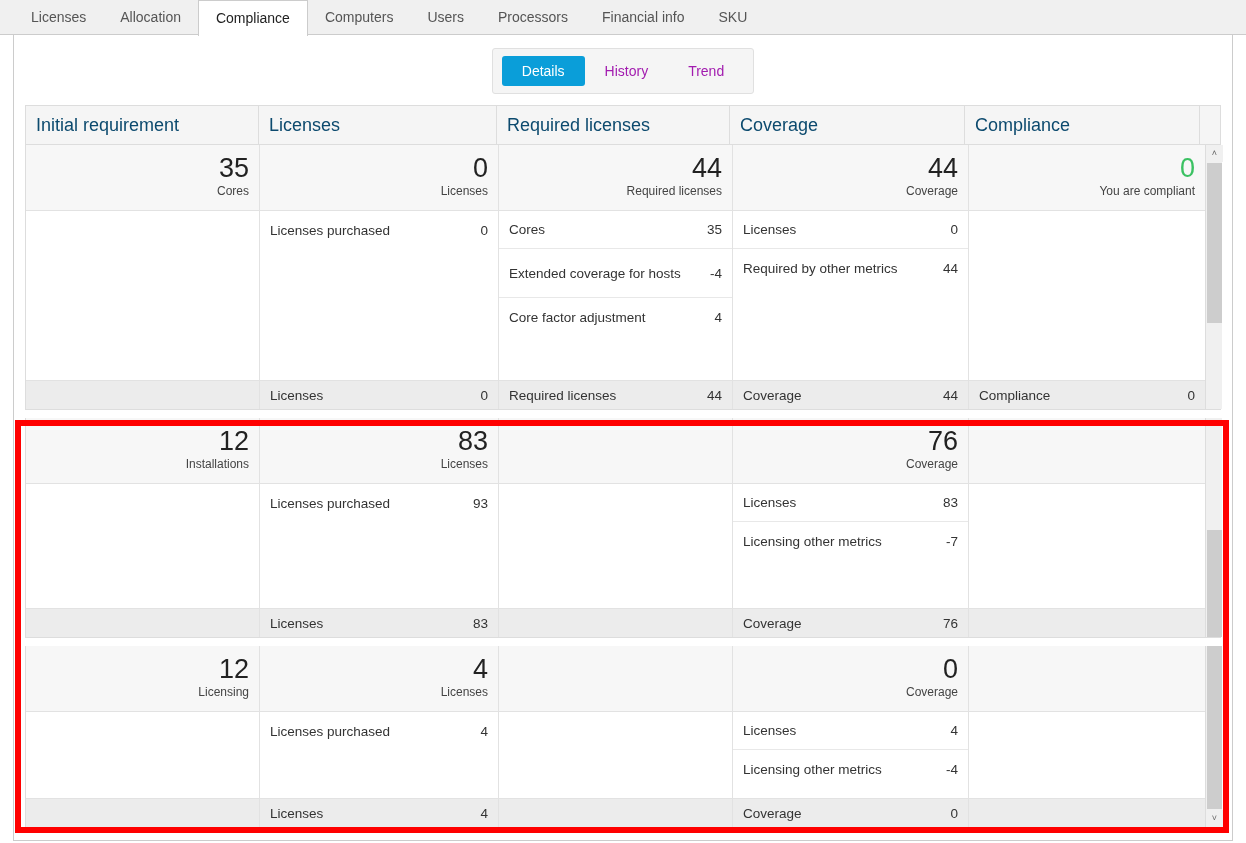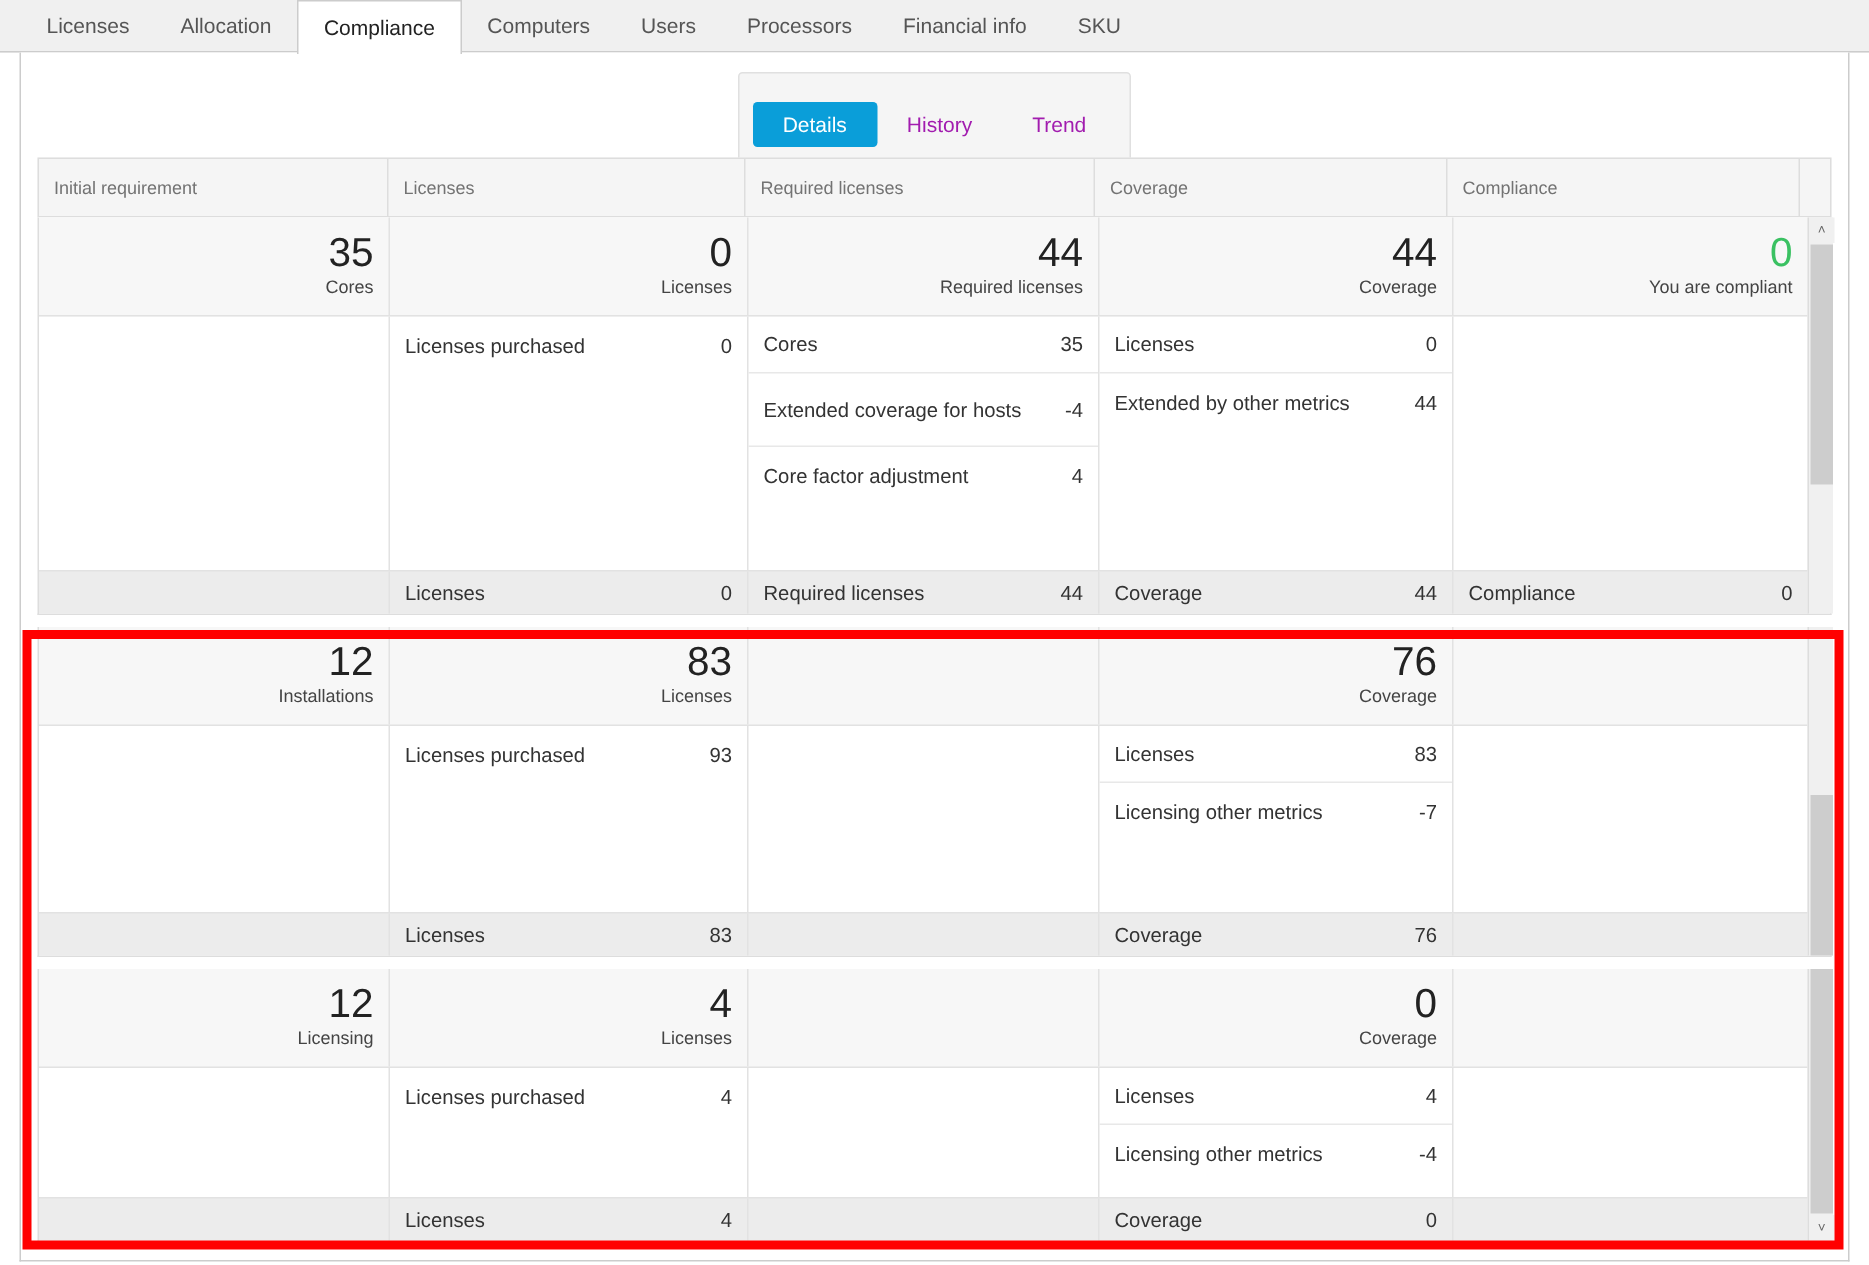--- a/index.html
+++ b/index.html
@@ -64,21 +64,21 @@
   .subtabs-wrap {
     position: absolute; left: 0; top: 13px;
     width: 1218px;
     display: flex; justify-content: center;
   }
   .subtabs {
     display: flex;
     background: #f5f5f5;
     border: 1px solid #e0e0e0;
     border-radius: 3px;
-    padding: 19px 9px;
+    padding: 7px 9px;
   }
   .subtab {
     font-size: 14px;
     color: #a21caf;
     padding: 7px 20px;
     border-radius: 3px;
     cursor: pointer;
     white-space: nowrap;
   }
   .subtab.active {
@@ -110,22 +110,22 @@
   .header {
     height: 40px;
     background: #f5f5f5;
     border: 1px solid #dddddd;
     border-bottom: 1px solid #dddddd;
     display: flex;
   }
   .header .cell {
     display: flex; align-items: center;
     padding: 0 10px;
-    font-size: 12px;
-    color: #737373;
+    font-size: 18px;
+    color: #0c4a6e;
     border-right: 1px solid #dddddd;
   }
   .header .cgut { border-right: none; background: #f5f5f5; }
 
   
   .block {
     position: relative;
     border-left: 1px solid #dddddd;
     border-right: 1px solid #dddddd;
     border-bottom: 1px solid #dddddd;
@@ -312,21 +312,21 @@
                     <span class="lbl">Core factor adjustment</span>
                     <span class="val">4</span>
                   </div>
                 </div>
                 <div class="detcol c3" style="height: 169px;">
                   <div class="detrow">
                     <span class="lbl">Licenses</span>
                     <span class="val">0</span>
                   </div>
                   <div class="detrow">
-                    <span class="lbl">Extended by other metrics</span>
+                    <span class="lbl">Required by other metrics</span>
                     <span class="val">44</span>
                   </div>
                 </div>
                 <div class="detcol c4" style="height: 169px;"></div>
               </div>
               <div class="totals">
                 <div class="cell c0"></div>
                 <div class="cell c1">
                   <span>Licenses</span>
                   <span class="val">0</span>

